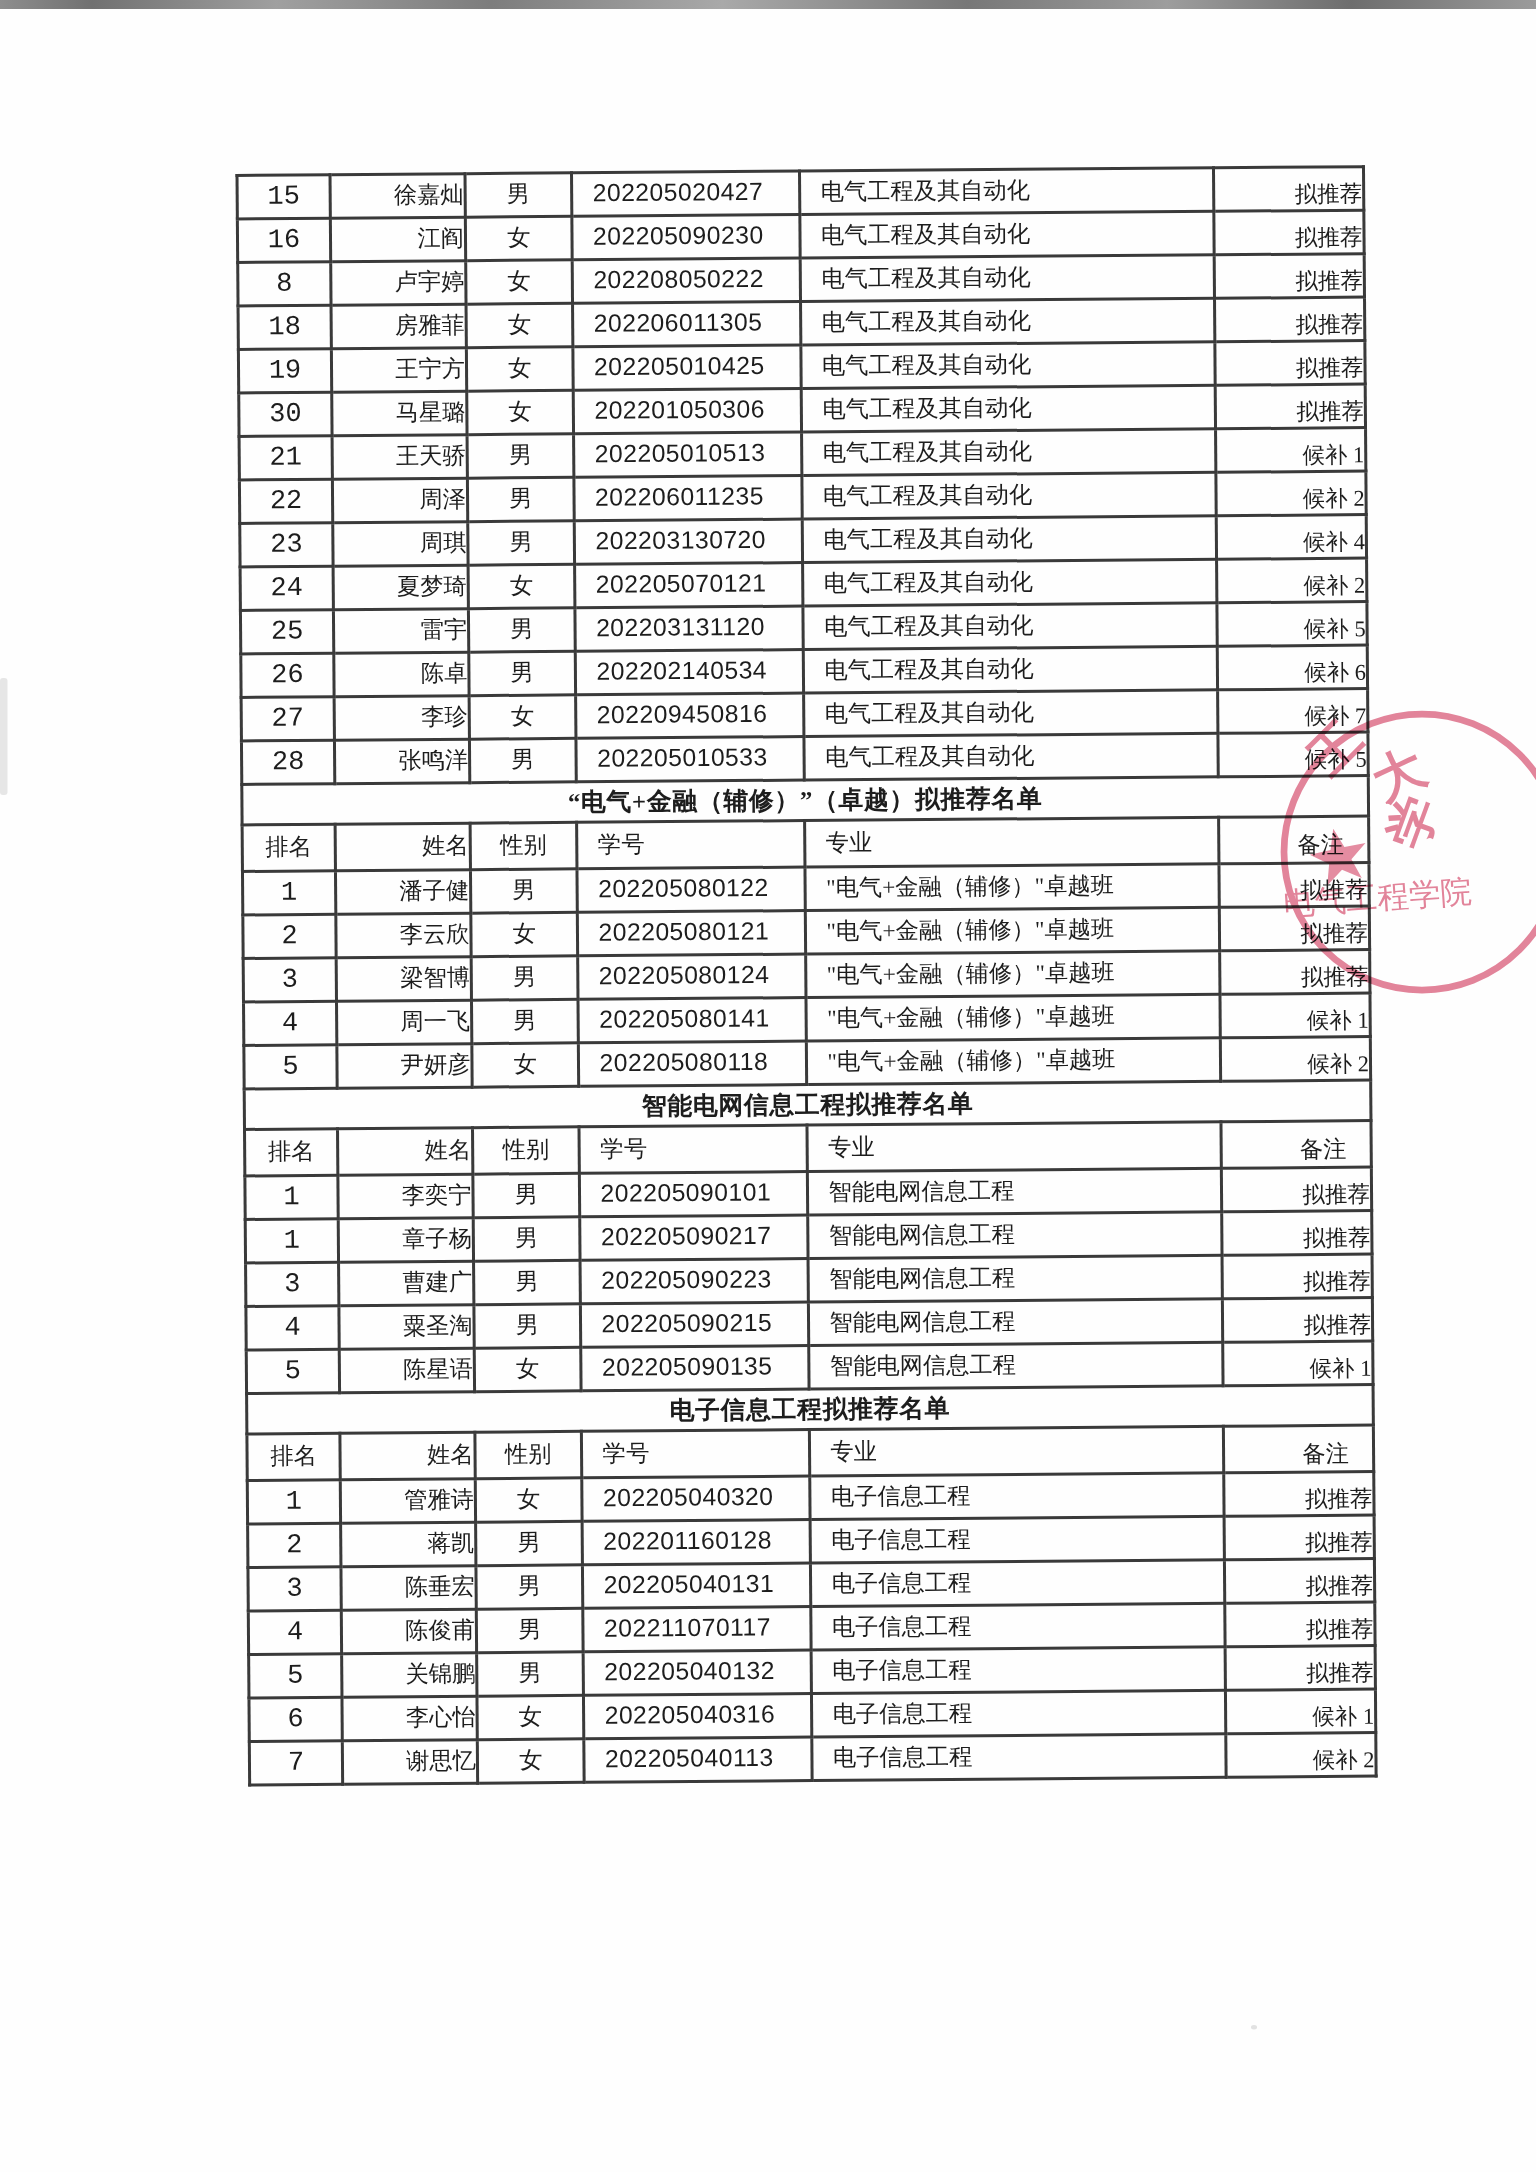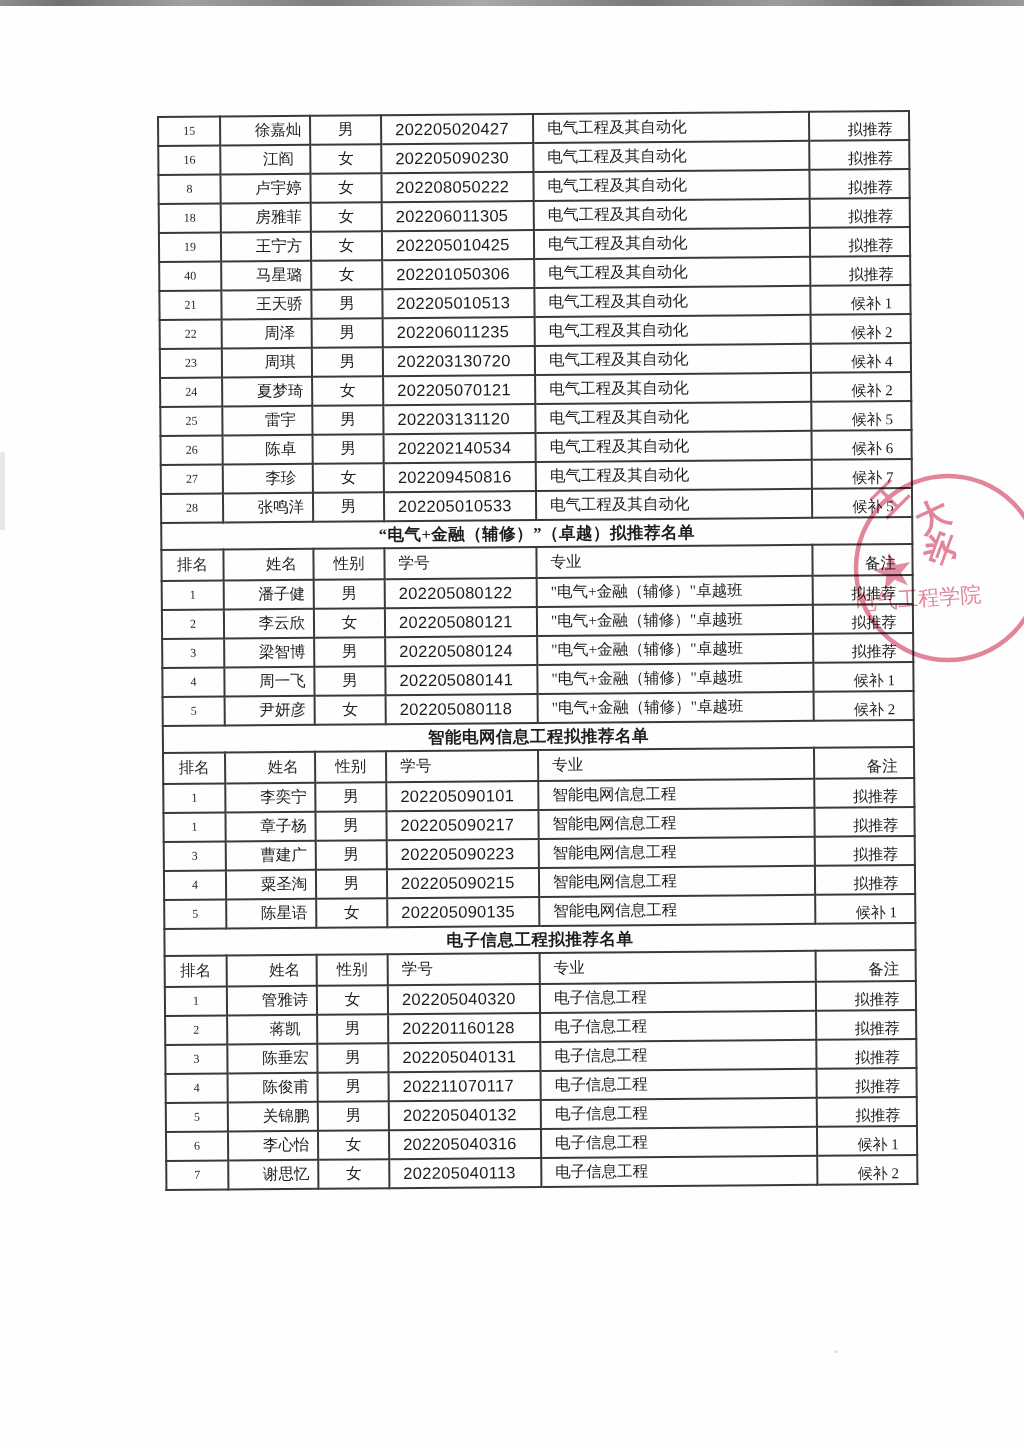--- a/index.html
+++ b/index.html
@@ -53,34 +53,33 @@
   tr.data-row{height:28px;}
   tr.title-row{height:27px;}
   tr.header-row{height:29px;}
   .section-title{
     text-align:center;
     font-weight:bold;
     font-size:16.5px;
     letter-spacing:.5px;
   }
   th{text-align:center;}
-  .col-rank{text-align:center;font-family:Liberation Serif, serif;font-size:12px;}
-  .col-name{text-align:center;padding-left:26px;}
+  .col-rank{text-align:center;font-family:Liberation Mono, monospace;font-size:18px;}
+  .col-name{text-align:right;padding-left:26px;}
   .col-gender{text-align:center;}
   .col-student-id{
     text-align:left;padding-left:13px;
     font-family:"Liberation Sans",sans-serif;
     font-size:16.5px;letter-spacing:.3px;
   }
   .col-major{text-align:left;padding-left:13px;}
   td.col-remark{
-    text-align:center;padding-left:22px;
+    text-align:right;padding-left:22px;
     vertical-align:top;padding-top:8px;
     font-size:15px;
-    border-radius:12px;
   }
   th.col-remark{vertical-align:top;padding-top:8px;padding-left:36px;}
   th.col-student-id,th.col-rank{font-family:"Liberation Serif","DejaVu Serif",serif;font-size:15.5px;}
   
   .stamp{
     position:absolute;left:0;top:0;
     pointer-events:none;
     mix-blend-mode:multiply;
     filter:blur(.3px);
   }
@@ -147,21 +146,21 @@
           </tr>
           <tr class="data-row">
             <td class="col-rank">19</td>
             <td class="col-name">王宁方</td>
             <td class="col-gender">女</td>
             <td class="col-student-id">202205010425</td>
             <td class="col-major">电气工程及其自动化</td>
             <td class="col-remark">拟推荐</td>
           </tr>
           <tr class="data-row">
-            <td class="col-rank">40</td>
+            <td class="col-rank">30</td>
             <td class="col-name">马星璐</td>
             <td class="col-gender">女</td>
             <td class="col-student-id">202201050306</td>
             <td class="col-major">电气工程及其自动化</td>
             <td class="col-remark">拟推荐</td>
           </tr>
           <tr class="data-row">
             <td class="col-rank">21</td>
             <td class="col-name">王天骄</td>
             <td class="col-gender">男</td>

